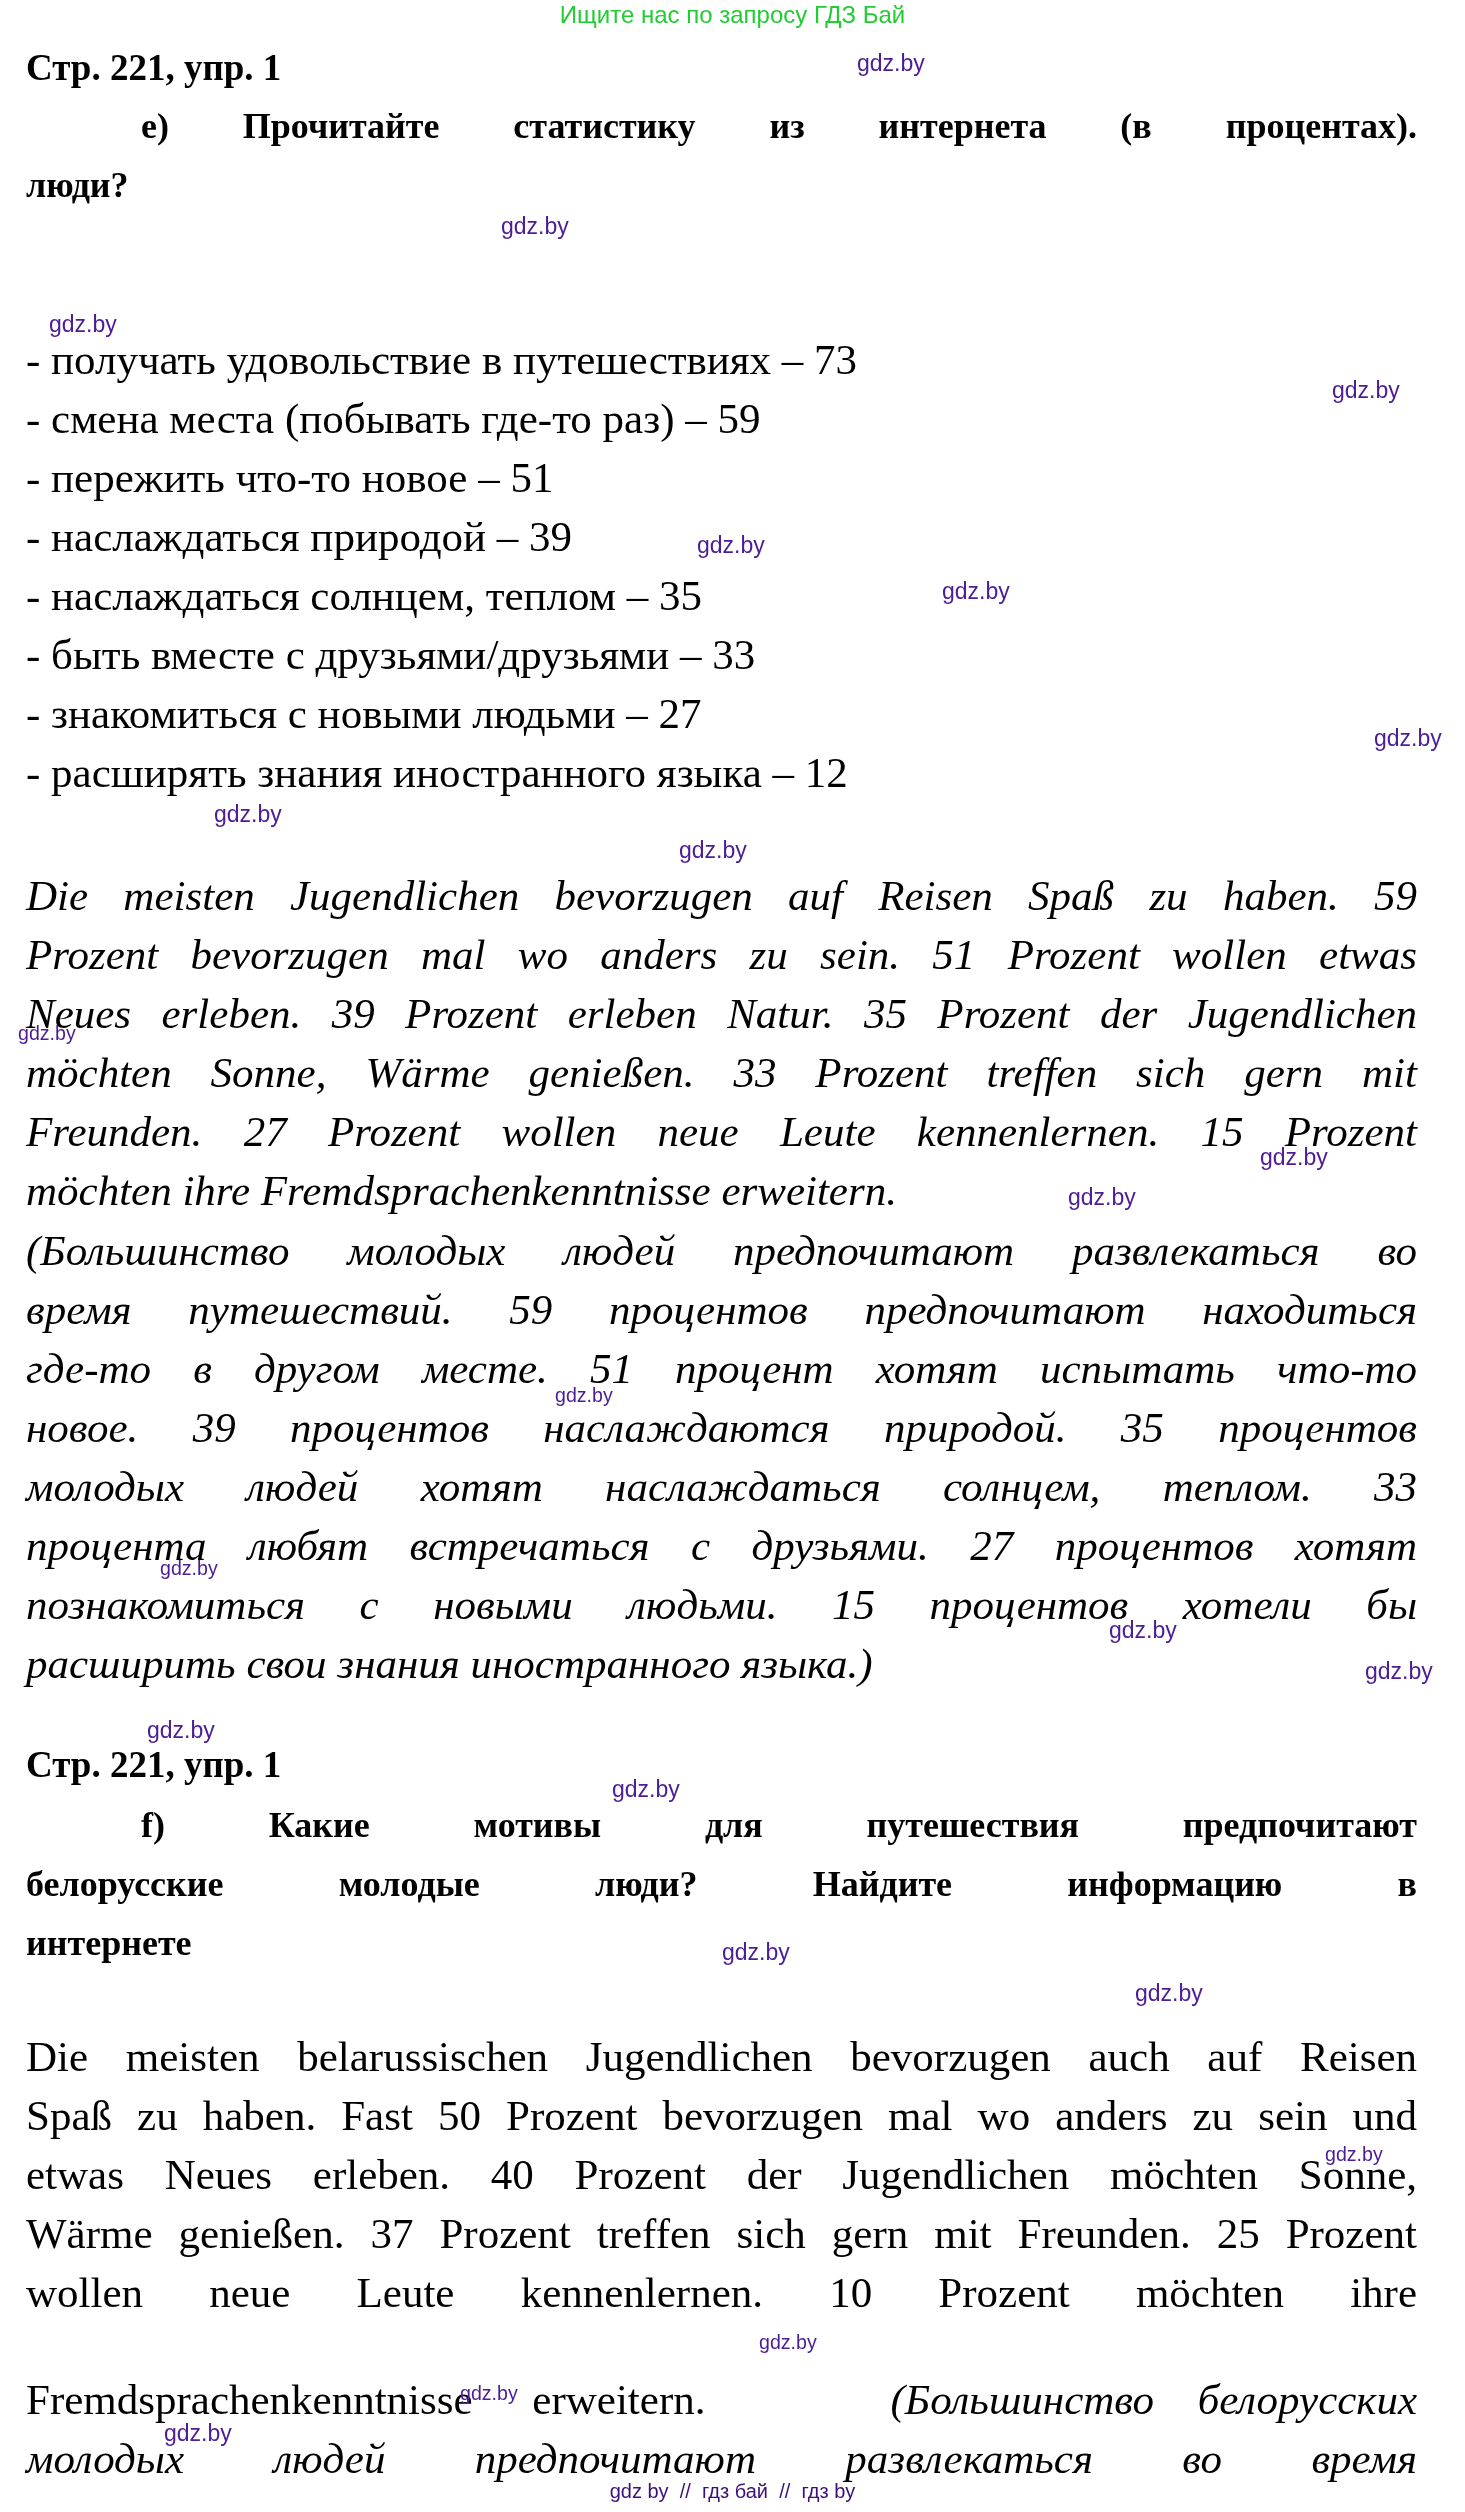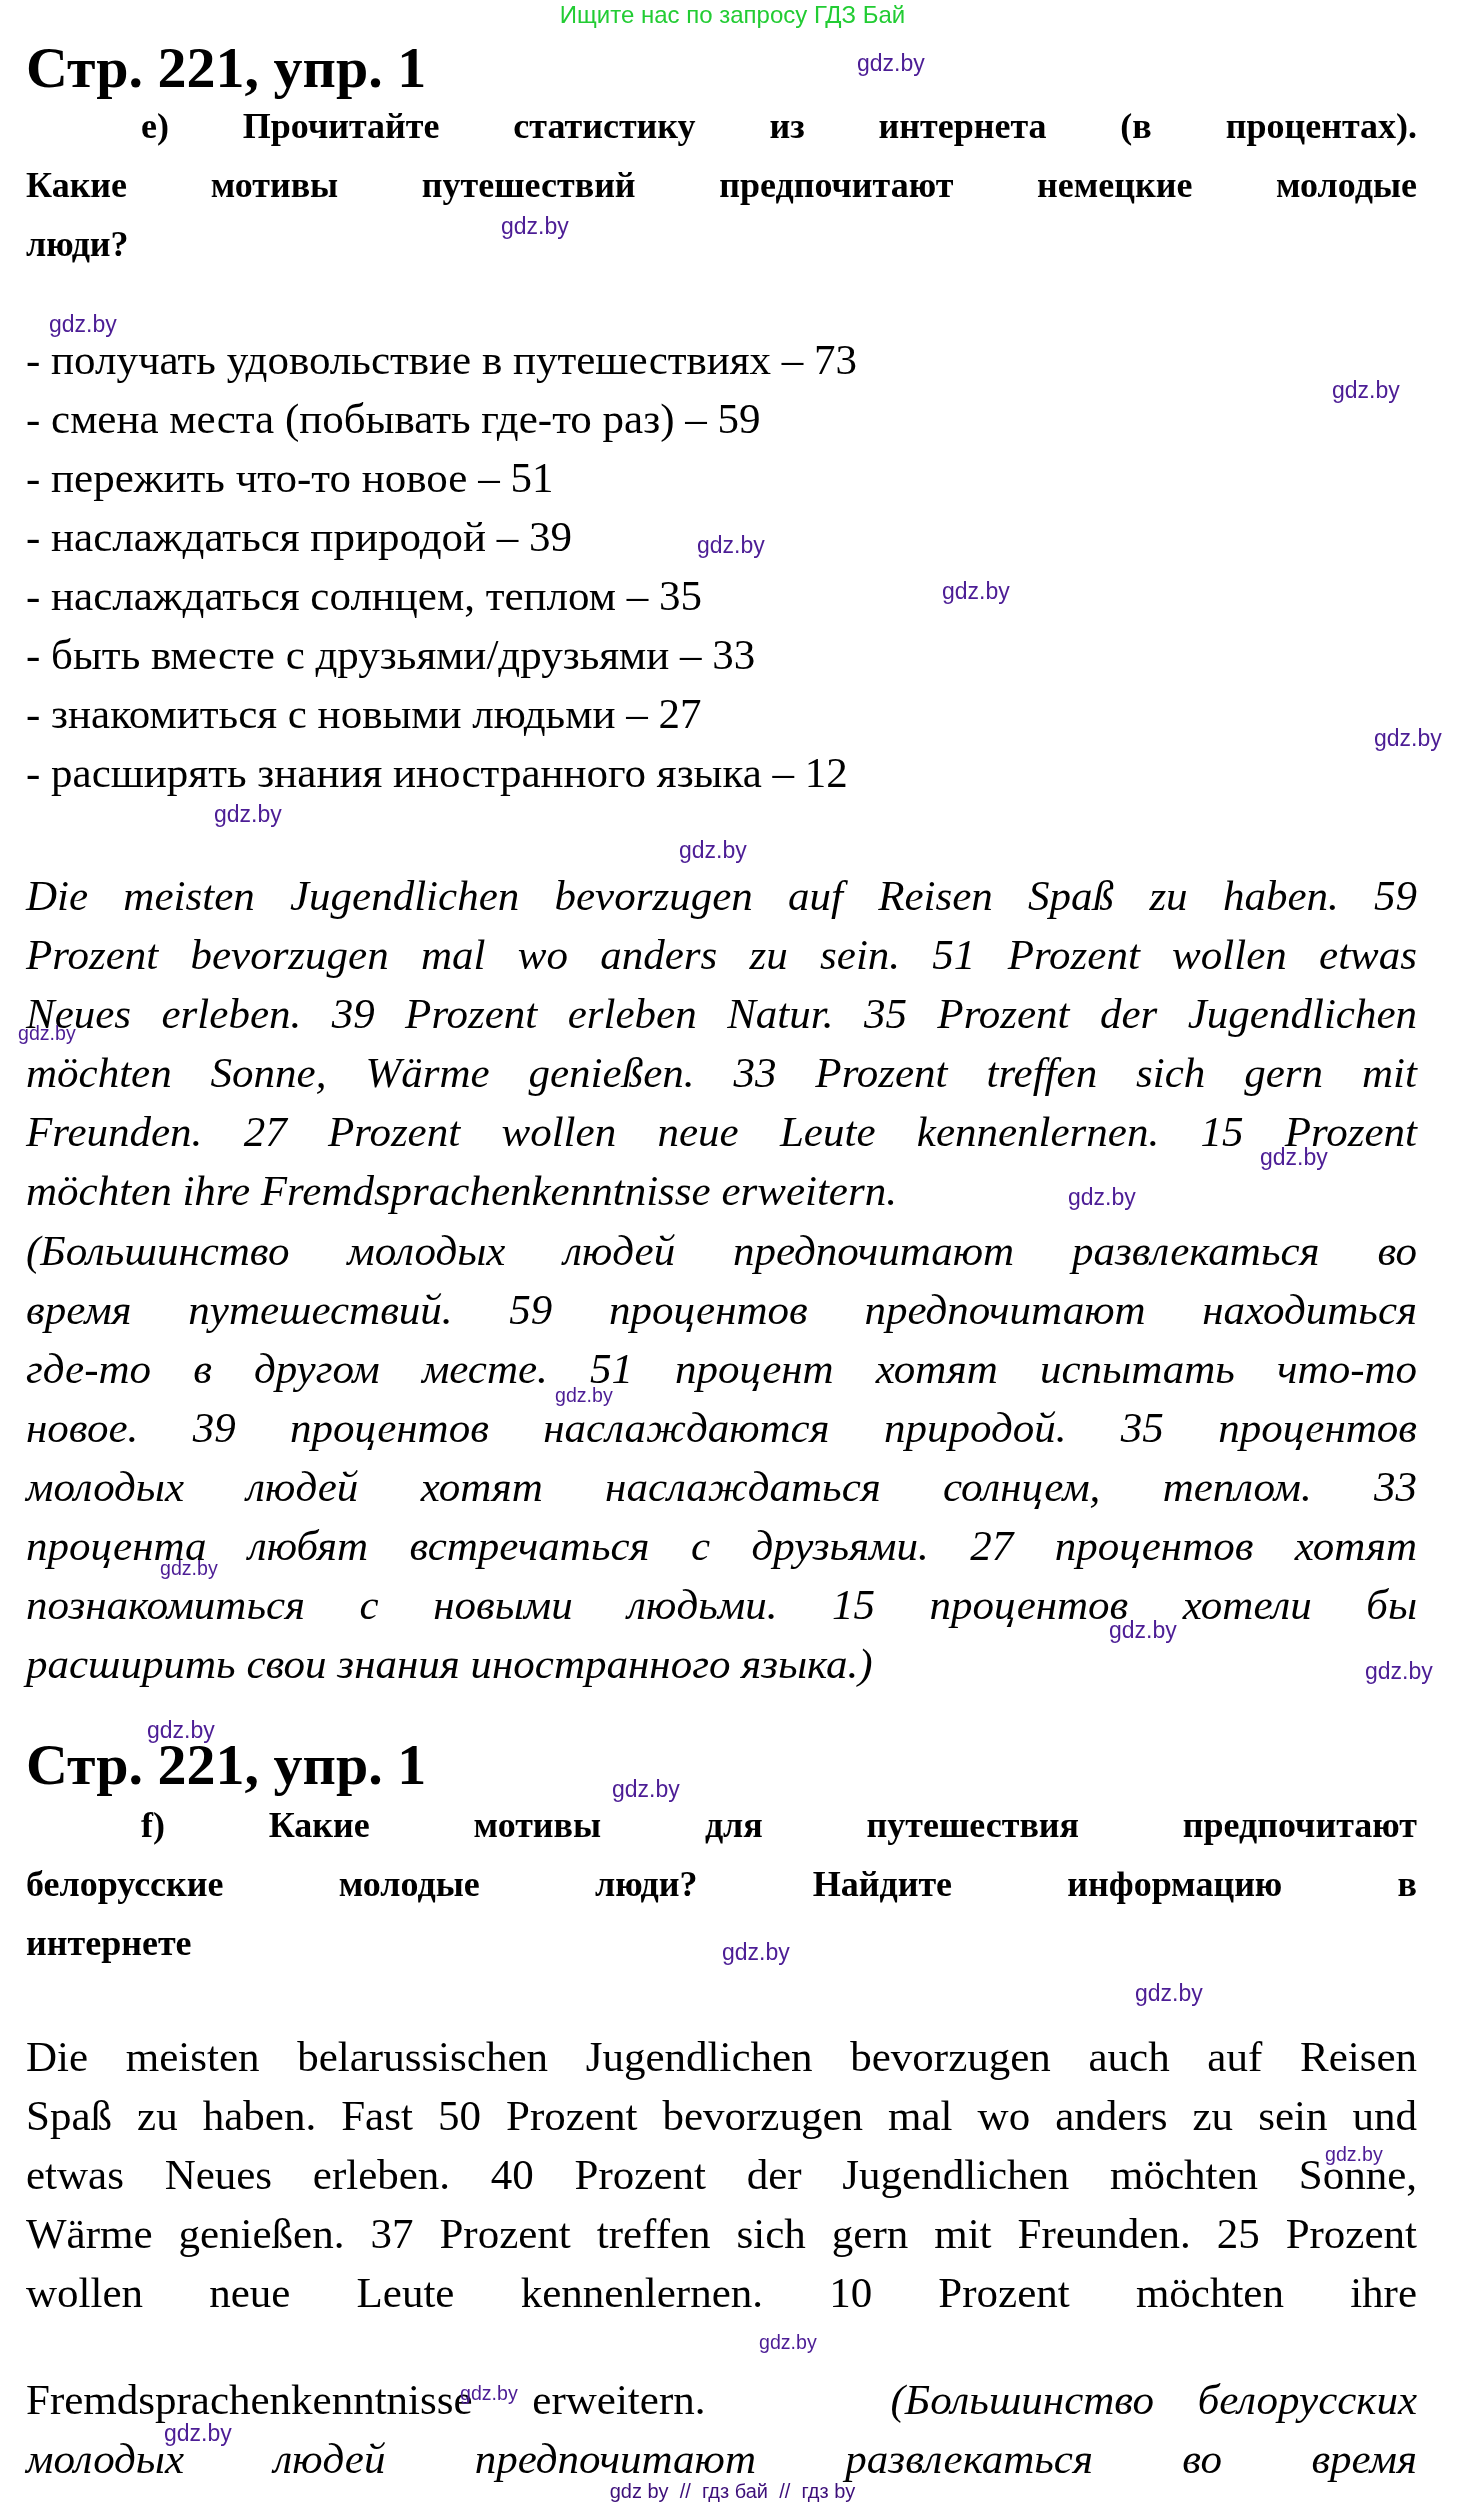--- a/index.html
+++ b/index.html
@@ -4,21 +4,21 @@
 <style>
   html, body { margin:0; padding:0; background:#ffffff; }
   body { width:1465px; height:2512px; position:relative; overflow:hidden;
          font-family:"Liberation Serif", "DejaVu Serif", serif; color:#000; }
   .abs { position:absolute; }
   .top-banner { position:absolute; top:0; left:0; width:1465px; text-align:center;
                 font-family:"Liberation Sans", "DejaVu Sans", sans-serif; font-size:24px;
                 line-height:29.4px; }
   .footer { position:absolute; top:2477px; left:0; width:1465px; text-align:center;
             font-family:"Liberation Sans", "DejaVu Sans", sans-serif; font-size:20px; line-height:29.4px; }
-  .heading { font-weight:bold; font-size:58px; line-height:49px; white-space:nowrap; }
+  .heading { font-weight:bold; font-size:37px; line-height:49px; white-space:nowrap; }
   .task { position:absolute; left:26px; width:1391px; font-weight:bold; font-size:36px;
           line-height:59px; text-align:justify; text-align-last:left; }
   .task .line { display:block; text-align:justify; text-align-last:justify; }
   .task .line.last { text-align-last:left; }
   .task .indent { padding-left:115px; }
   .list { position:absolute; left:26px; font-size:43px; line-height:59px; white-space:nowrap; }
   .list-item { height:59px; }
   .para { position:absolute; left:26px; width:1391px; font-size:43px; line-height:59px; }
   .para .line { display:block; text-align:justify; text-align-last:justify; white-space:nowrap; }
   .para .line.last { text-align-last:left; }
@@ -32,21 +32,20 @@
 <body>
 
 <div class="top-banner">
   <span style="color:#22cc33">Ищите нас по запросу ГДЗ Бай</span>
 </div>
 
 <div class="abs heading" style="left:26px; top:43px;">Стр. 221, упр. 1</div>
 
 <div class="task" style="top:97px;">
   <span class="line indent">e) Прочитайте статистику из интернета (в процентах).</span>
-  <span class="line">Какие мотивы путешествий предпочитают немецкие молодые</span>
   <span class="line last">люди?</span>
 </div>
 
 <div class="list" style="top:330px;">
   <div class="list-item"><span>- получать удовольствие в путешествиях</span> – <span>73</span></div>
   <div class="list-item"><span>- смена места (побывать где-то раз)</span> – <span>59</span></div>
   <div class="list-item"><span>- пережить что-то новое</span> – <span>51</span></div>
   <div class="list-item"><span>- наслаждаться природой</span> – <span>39</span></div>
   <div class="list-item"><span>- наслаждаться солнцем, теплом</span> – <span>35</span></div>
   <div class="list-item"><span>- быть вместе с друзьями/друзьями</span> – <span>33</span></div>

